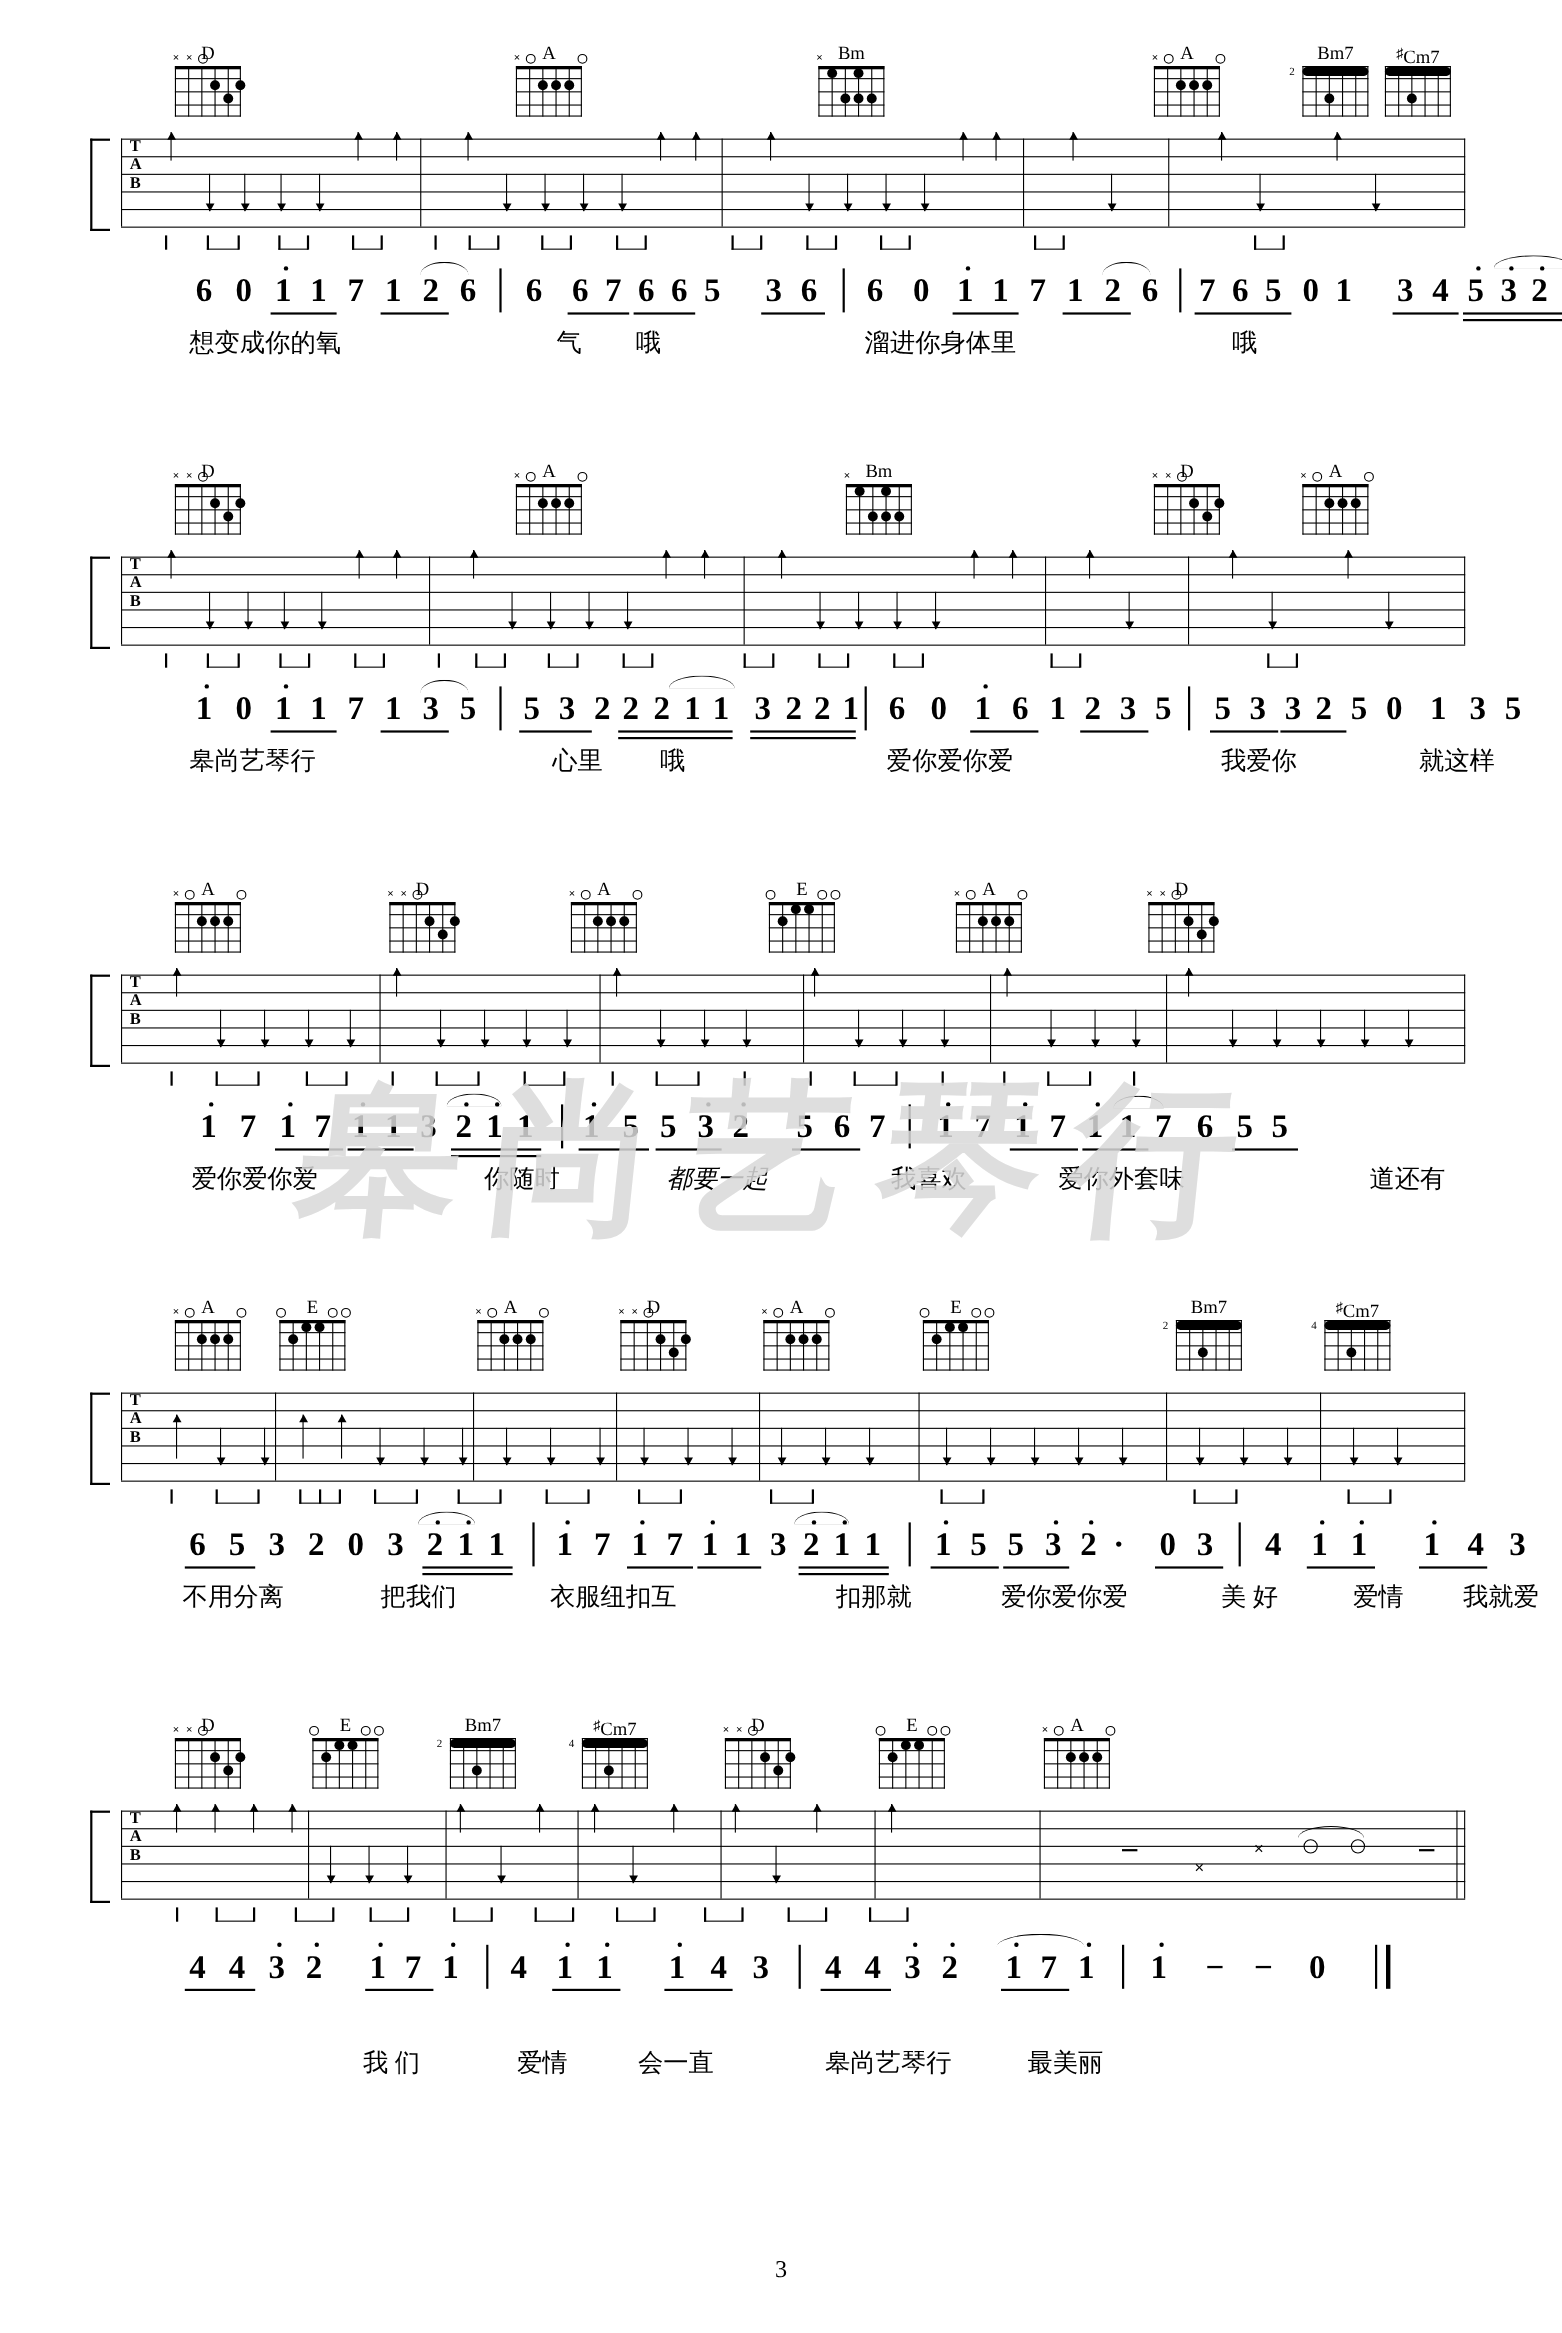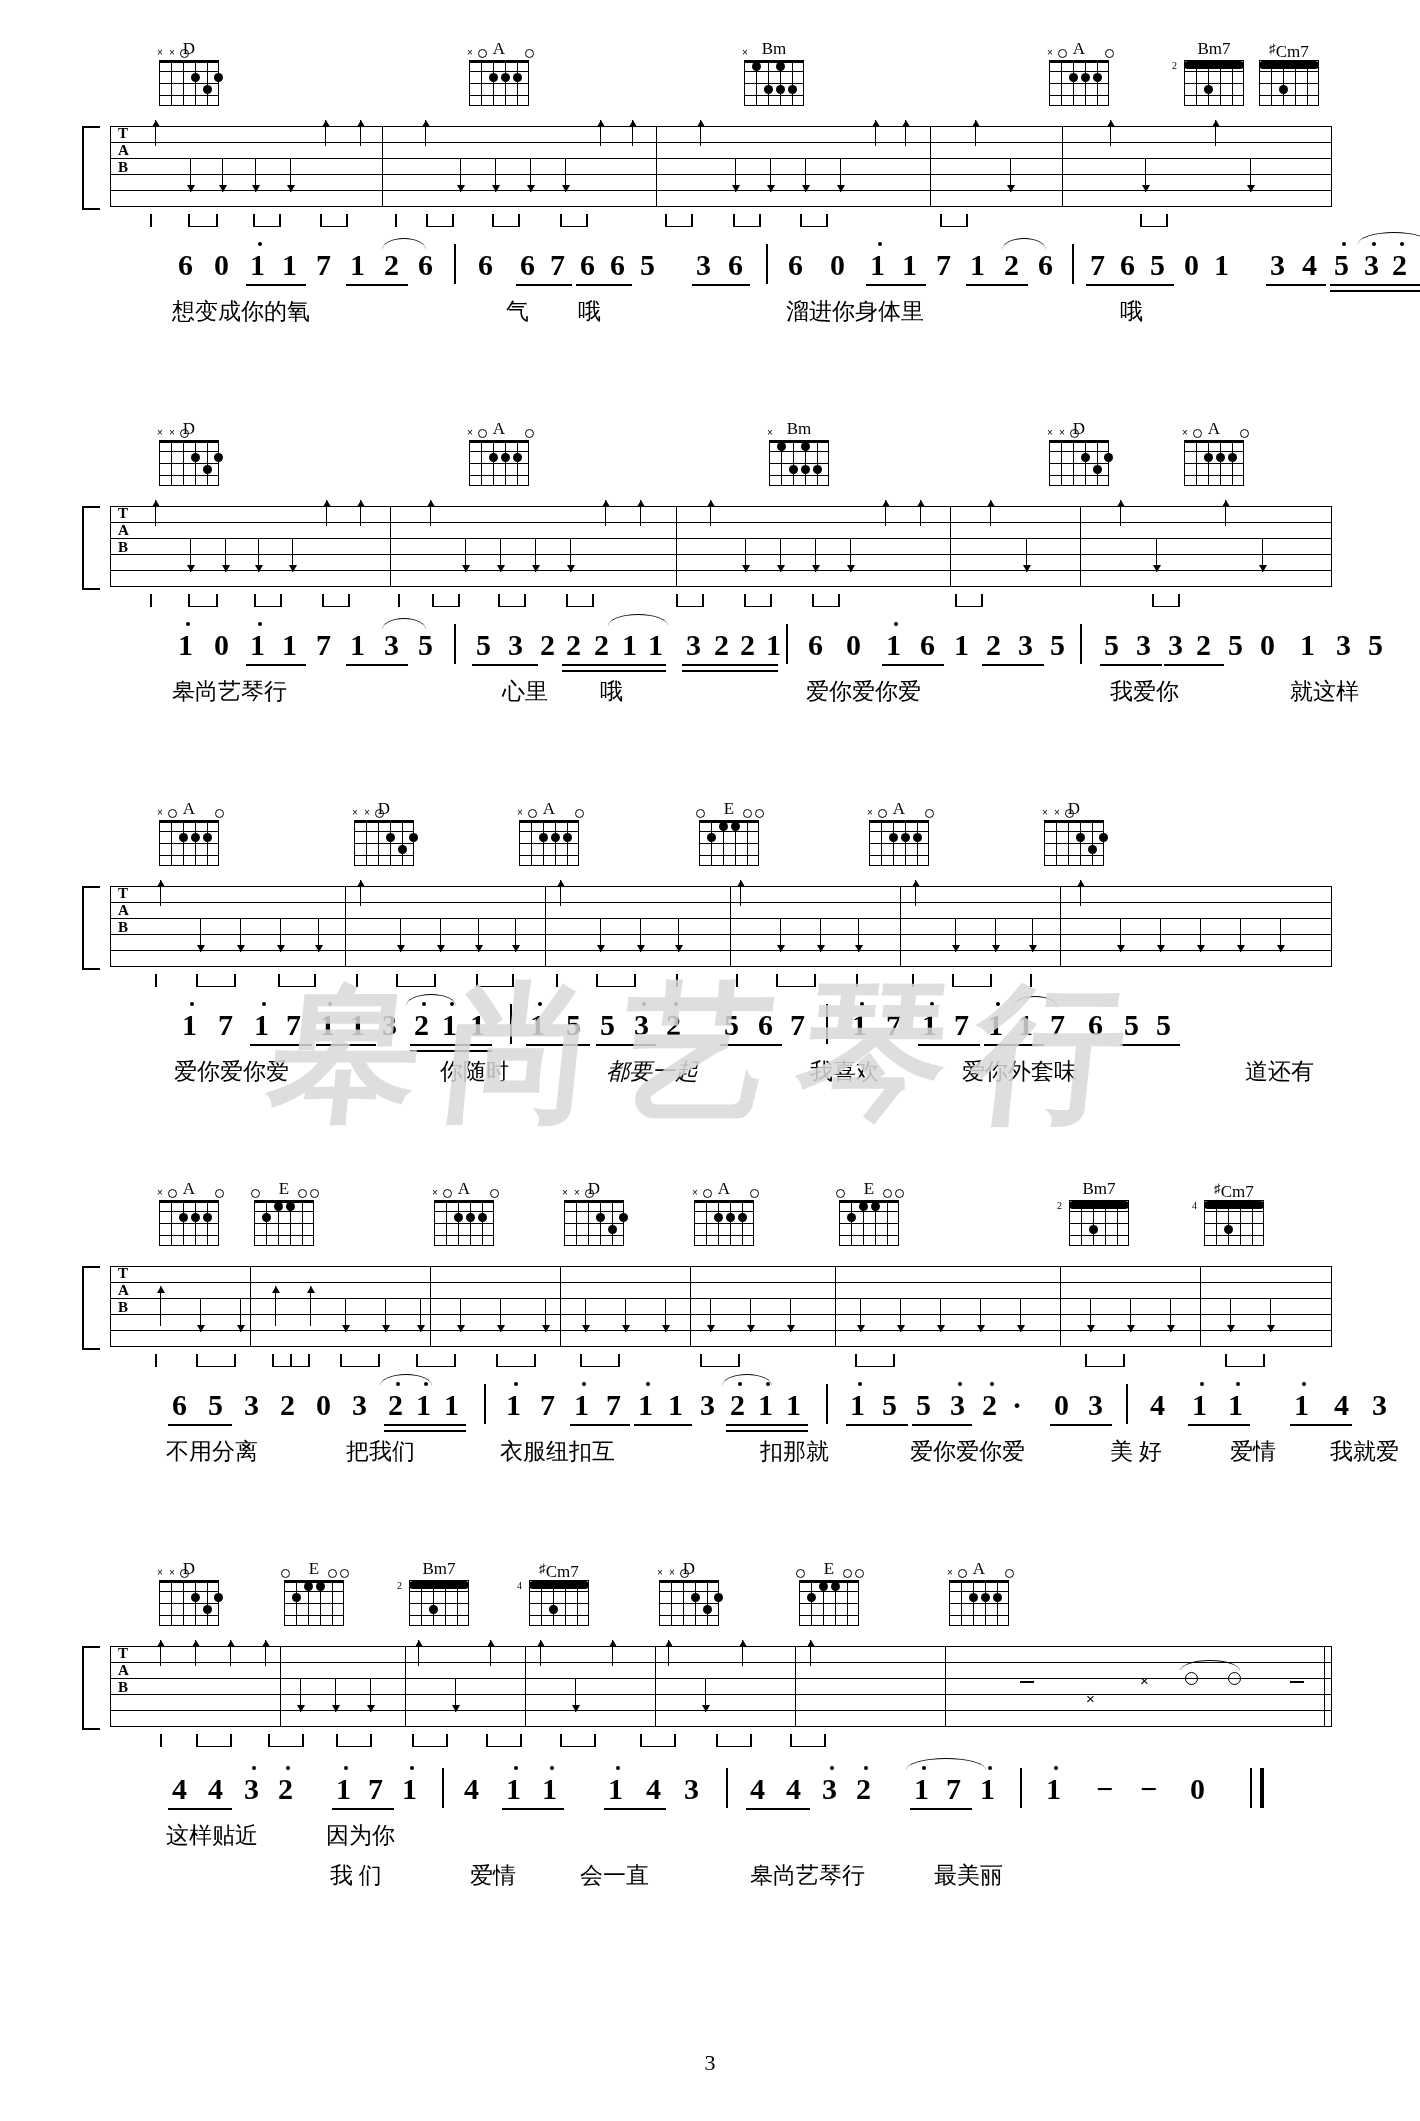--- a/index.html
+++ b/index.html
@@ -1767,24 +1767,20 @@
       <div class="bar" style="left:910px; top:-4px; height:40px;"></div>
 
       <div class="num" style="left:936px;">1<span class="dotover" style="left:8px; top:-6px;"></span></div>
       <div class="num" style="left:986px;">−</div>
       <div class="num" style="left:1030px;">−</div>
       <div class="num" style="left:1080px;">0</div>
       <div class="bar" style="left:1140px; top:-4px; height:40px;"></div>
       <div class="bar" style="left:1150px; top:-4px; height:40px; width:4px;"></div>
     </div>
 
-    <div class="lyricline" style="top:260px;">
-      <div class="ly" style="left:56px;">这样贴近</div>
-      <div class="ly" style="left:216px;">因为你</div>
-    </div>
     <div class="lyricline" style="top:300px;">
       <div class="ly" style="left:220px;">我 们</div>
       <div class="ly" style="left:360px;">爱情</div>
       <div class="ly" style="left:470px;">会一直</div>
       <div class="ly" style="left:640px;">皋尚艺琴行</div>
       <div class="ly" style="left:824px;">最美丽</div>
     </div>
   </div>
 
   <div class="pagenum">3</div>

